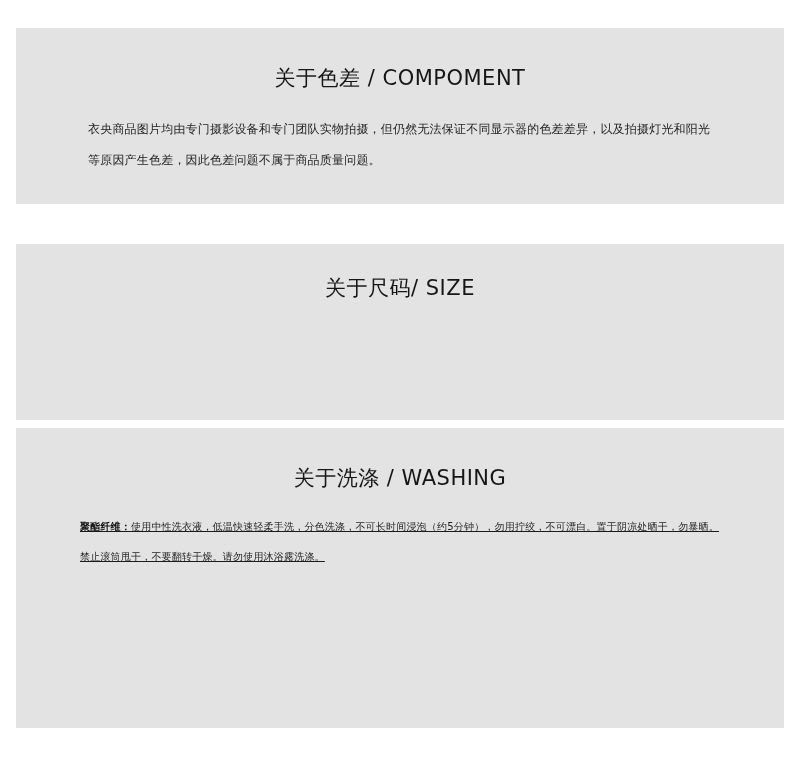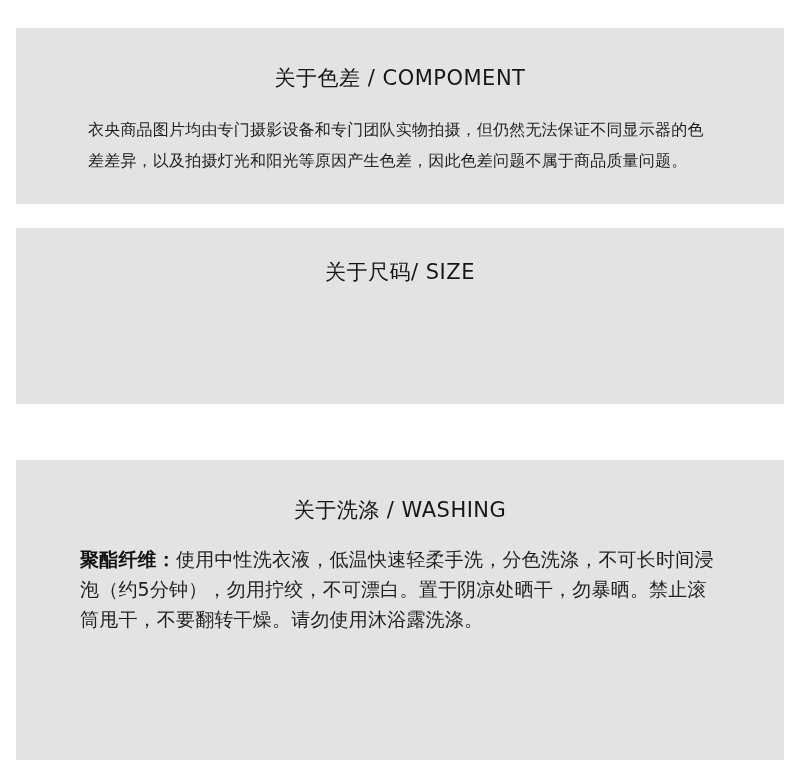--- a/index.html
+++ b/index.html
@@ -25,66 +25,66 @@
     left: 16px;
     width: 768px;
     background: #e3e3e3;
     box-sizing: border-box;
   }
   .section-color {
     top: 28px;
     height: 176px;
   }
   .section-size {
-    top: 228px;
+    top: 244px;
     height: 176px;
   }
   .section-wash {
     top: 428px;
     height: 300px;
-    margin-top: 32px;
   }
   .sec-title {
     text-align: center;
     font-size: 21px;
     font-weight: 400;
     letter-spacing: 0.5px;
     color: #161616;
     margin: 0;
     padding-top: 36px;
   }
   .section-size .sec-title {
     padding-top: 30px;
   }
   .section-wash .sec-title {
     padding-top: 36px;
   }
   .body-text {
-    font-size: 16px;
+    font-size: 12px;
     line-height: 31px;
     color: #1f1f1f;
     margin: 0;
     padding: 0 56px;
     letter-spacing: 0.2px;
   }
   .section-color .body-text {
     padding-top: 22px;
     padding-left: 72px;
     padding-right: 72px;
   }
   .section-size .body-text {
     padding-top: 24px;
     padding-left: 72px;
     padding-right: 64px;
   }
   .wash-block {
     padding: 0 62px 0 64px;
-    font-size: 19px;
+    font-size: 10px;
     line-height: 30px;
     letter-spacing: 0.2px;
+    text-decoration: underline;
   }
   .wash-block.first {
     padding-top: 20px;
   }
   .wash-block.second {
     padding-top: 12px;
   }
   .wash-label {
     font-weight: bold;
     color: #111111;

